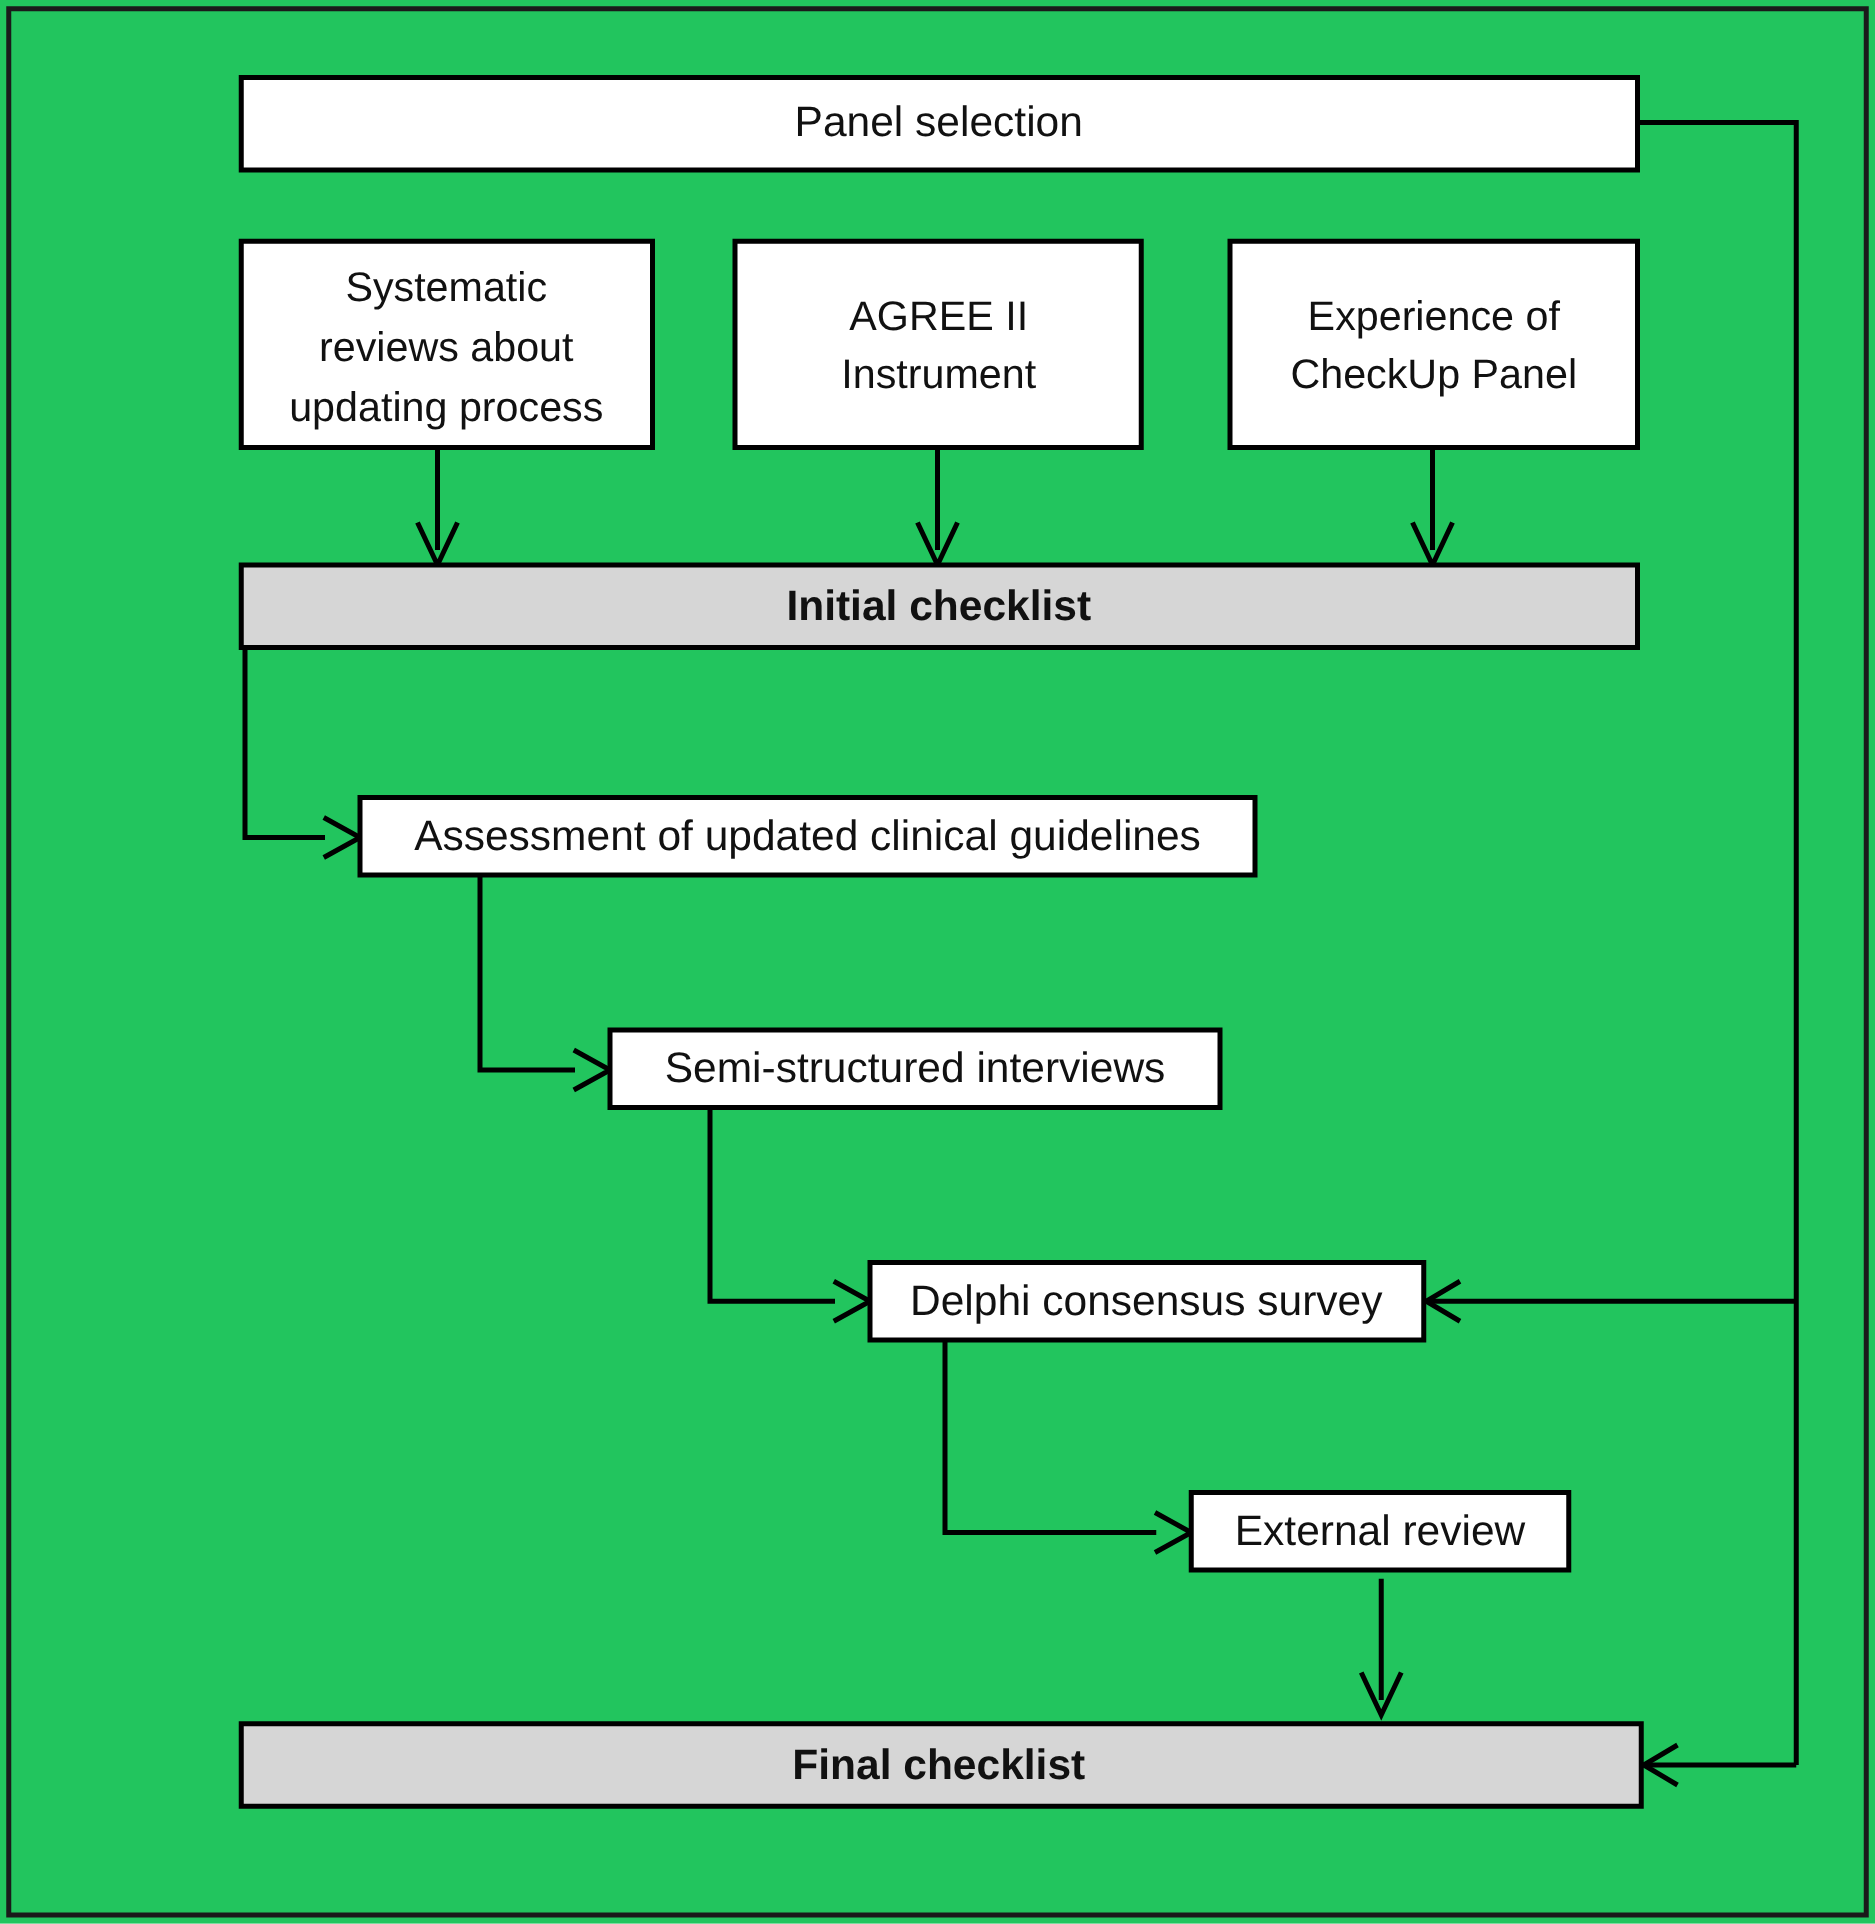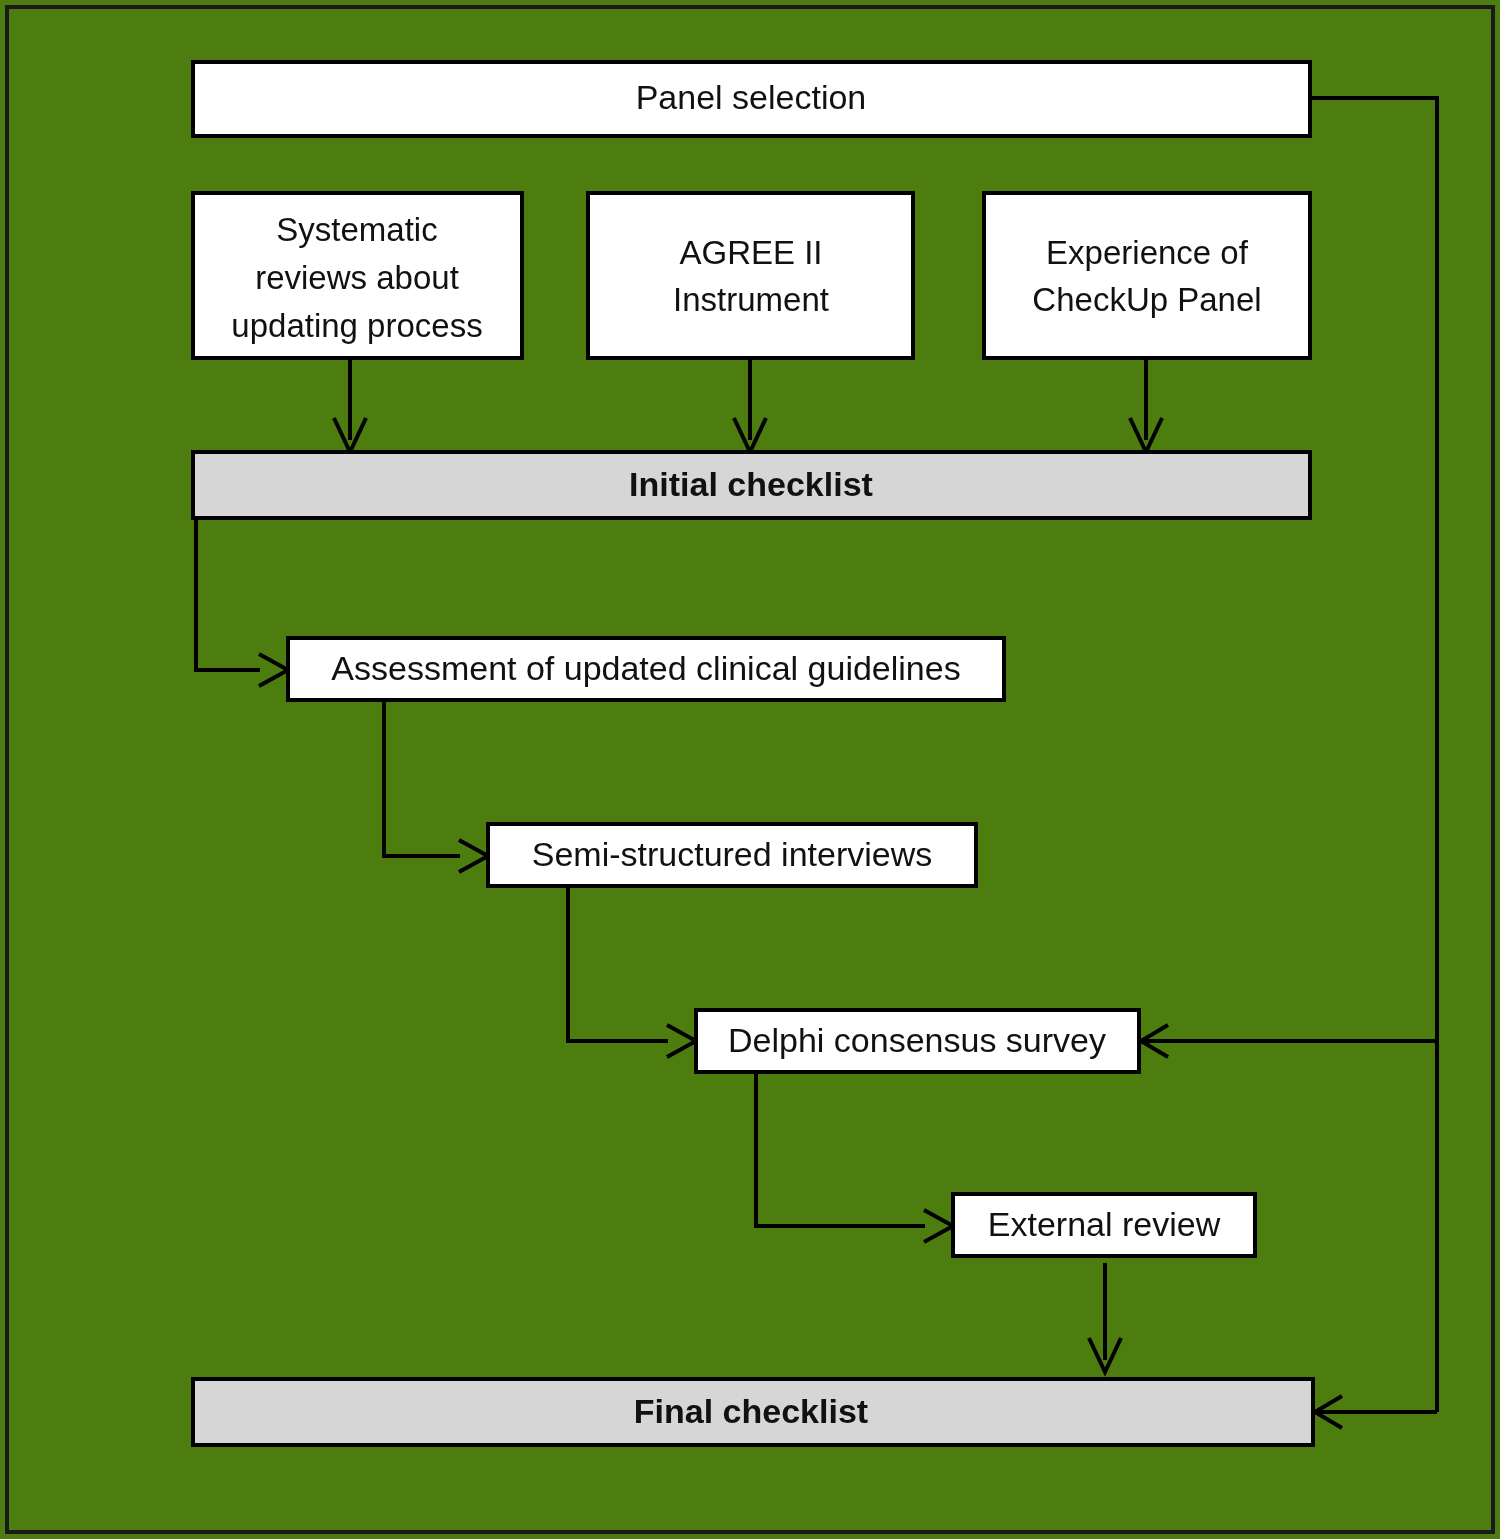--- a/index.html
+++ b/index.html
@@ -9,21 +9,21 @@
   }
   body {
     width: 1500px;
     height: 1539px;
     font-family: "Liberation Sans", sans-serif;
   }
   #diagram-root {
     position: relative;
     width: 1500px;
     height: 1539px;
-    background: #4d7c0f;
+    background: #22c55e;
     box-sizing: border-box;
   }
   svg.flow {
     display: block;
     width: 1500px;
     height: 1539px;
   }
   .node-rect {
     fill: #ffffff;
     stroke: #000000;

